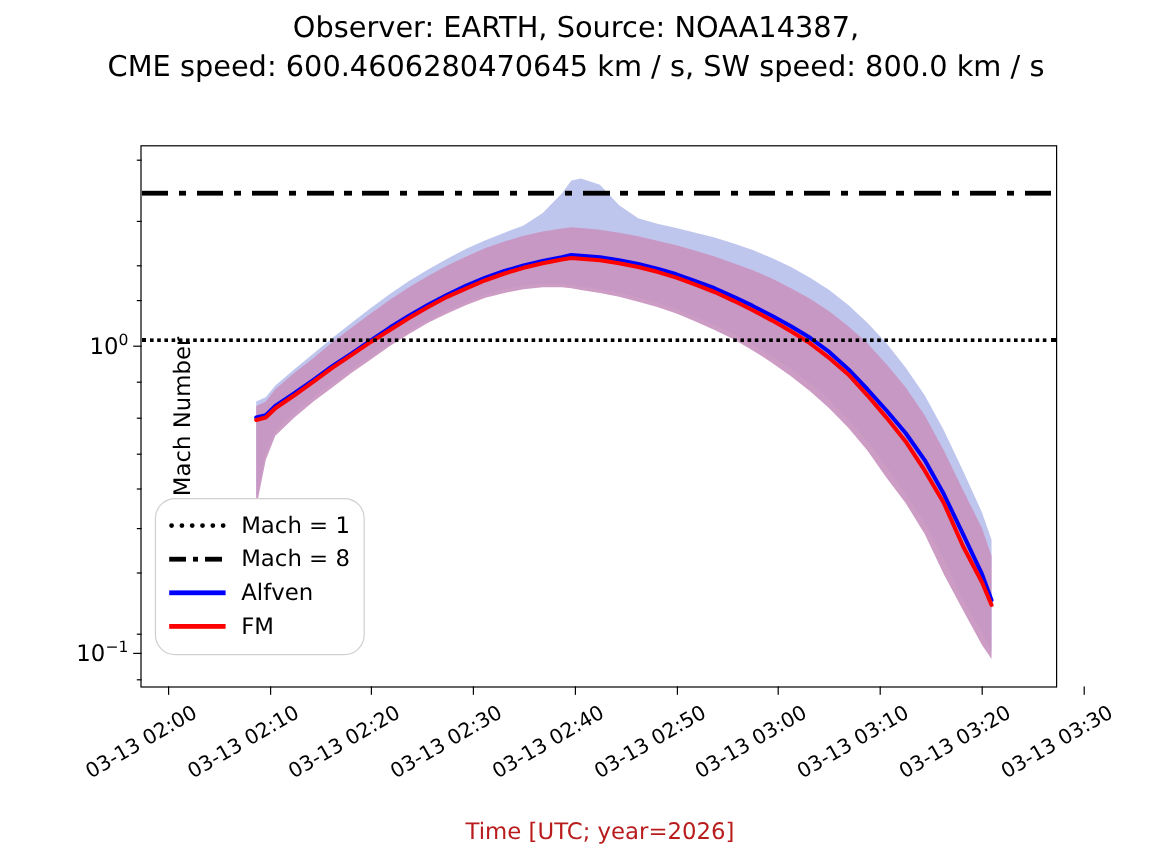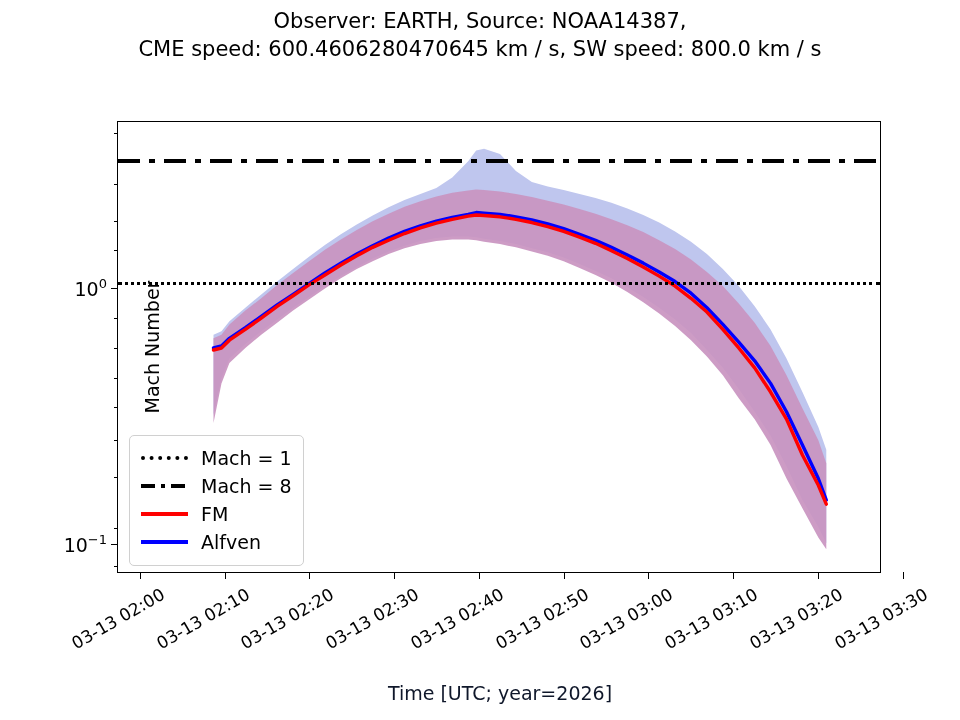--- a/index.html
+++ b/index.html
@@ -6,21 +6,21 @@
   body{
     width:960px;height:720px;background:#ffffff;
     font-family:"DejaVu Sans","Liberation Sans",sans-serif;
     overflow:hidden;position:relative;
   }
   .fig{position:absolute;inset:0;}
 
   
   .suptitle{
     position:absolute;left:0;top:8px;width:960px;text-align:center;
-    font-size:21px;color:#000;line-height:1.32;white-space:pre;
+    font-size:24px;color:#000;line-height:1.32;white-space:pre;
   }
   .axtitle{
     position:absolute;left:0;top:86px;width:960px;text-align:center;
     font-size:20px;color:#000;
   }
 
   
   .axes{
     position:absolute;left:117px;top:121px;width:764px;height:452px;
     border:1.6px solid #000;box-sizing:border-box;background:transparent;
@@ -54,27 +54,27 @@
 
   
   .xtick{position:absolute;top:100%;width:0;height:7px;border-left:1.6px solid #000;}
   .xtlabel{
     position:absolute;top:100%;margin-top:12px;
     font-size:17px;color:#000;white-space:nowrap;
     transform-origin:right top;transform:translateX(-100%) rotate(-30deg);
   }
   .xlabel{
     position:absolute;left:0;top:560px;width:764px;text-align:center;
-    font-size:19px;color:#0f172a;
+    font-size:19px;color:#b91c1c;
   }
 
   
   .legend{
-    position:absolute;left:11px;top:313px;
-    background:#fff;border:1px solid #d0d0d0;border-radius:5px;
+    position:absolute;left:11px;top:293px;
+    background:#fff;border:1px solid #d0d0d0;border-radius:17px;
     padding:8px 11px 9px 11px;box-sizing:border-box;width:175px;
   }
   .lrow{display:flex;align-items:center;height:28px;}
   .lkey{width:47px;height:16px;position:relative;margin-right:13px;flex:none;}
   .lkey i{position:absolute;left:0;top:50%;width:100%;transform:translateY(-50%);display:block;}
   .k-dot{border-top:4px dotted #000;}
   .k-dashdot{
     height:4px;
     background-image:repeating-linear-gradient(to right,
       #000 0px,#000 14px,transparent 14px,transparent 20px,
@@ -156,27 +156,27 @@
         <span class="ltext">Mach = 1</span>
       </div>
       <div class="lrow">
         <span class="lkey">
             <i class="k-dashdot"></i>
           </span>
         <span class="ltext">Mach = 8</span>
       </div>
       <div class="lrow">
         <span class="lkey">
+            <i class="k-solid" style="background:#0000ff"></i>
+          </span>
+        <span class="ltext">Alfven</span>
+      </div>
+      <div class="lrow">
+        <span class="lkey">
             <i class="k-solid" style="background:#ff0000"></i>
           </span>
         <span class="ltext">FM</span>
-      </div>
-      <div class="lrow">
-        <span class="lkey">
-            <i class="k-solid" style="background:#0000ff"></i>
-          </span>
-        <span class="ltext">Alfven</span>
       </div>
     </div>
 
     <div class="xlabel">Time [UTC; year=2026]</div>
   </div>
 </div>
 
 </body></html>

